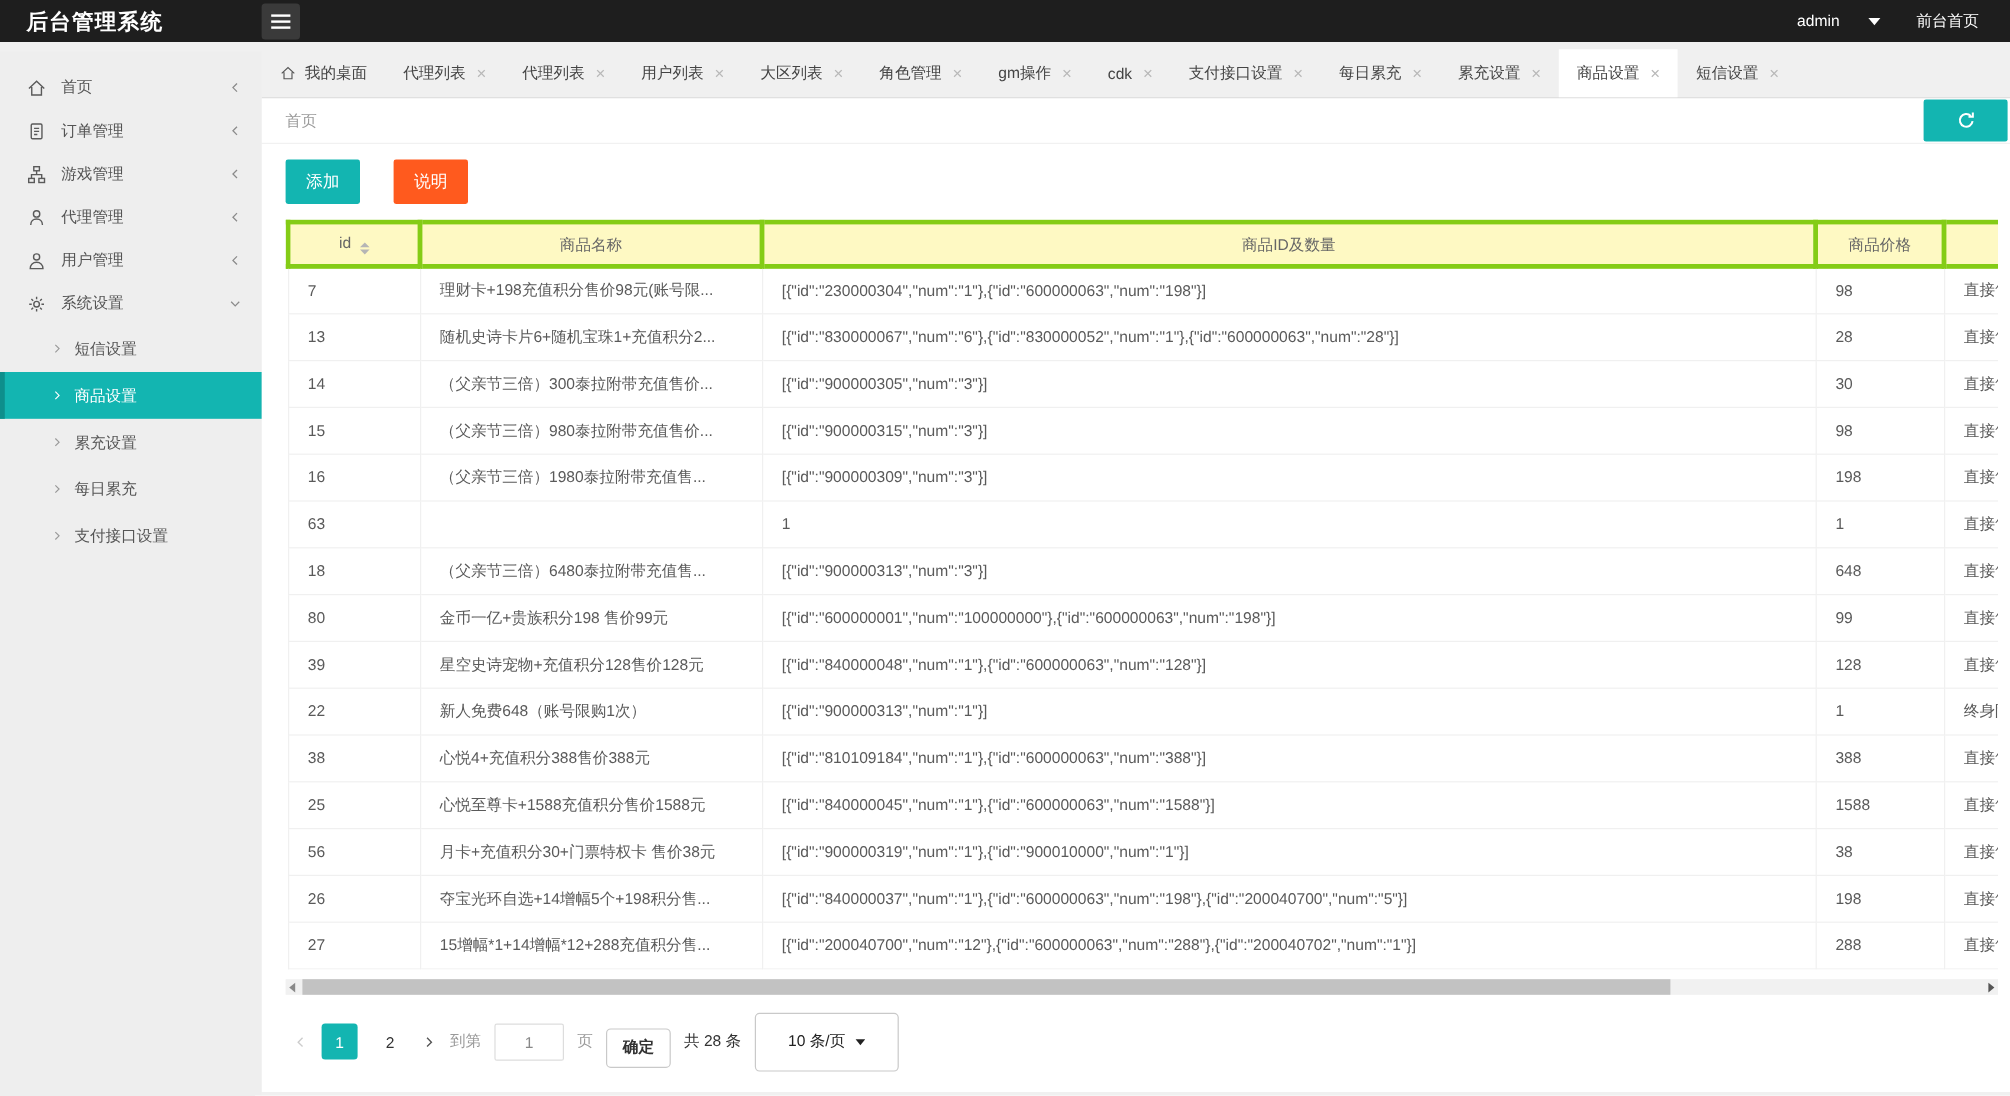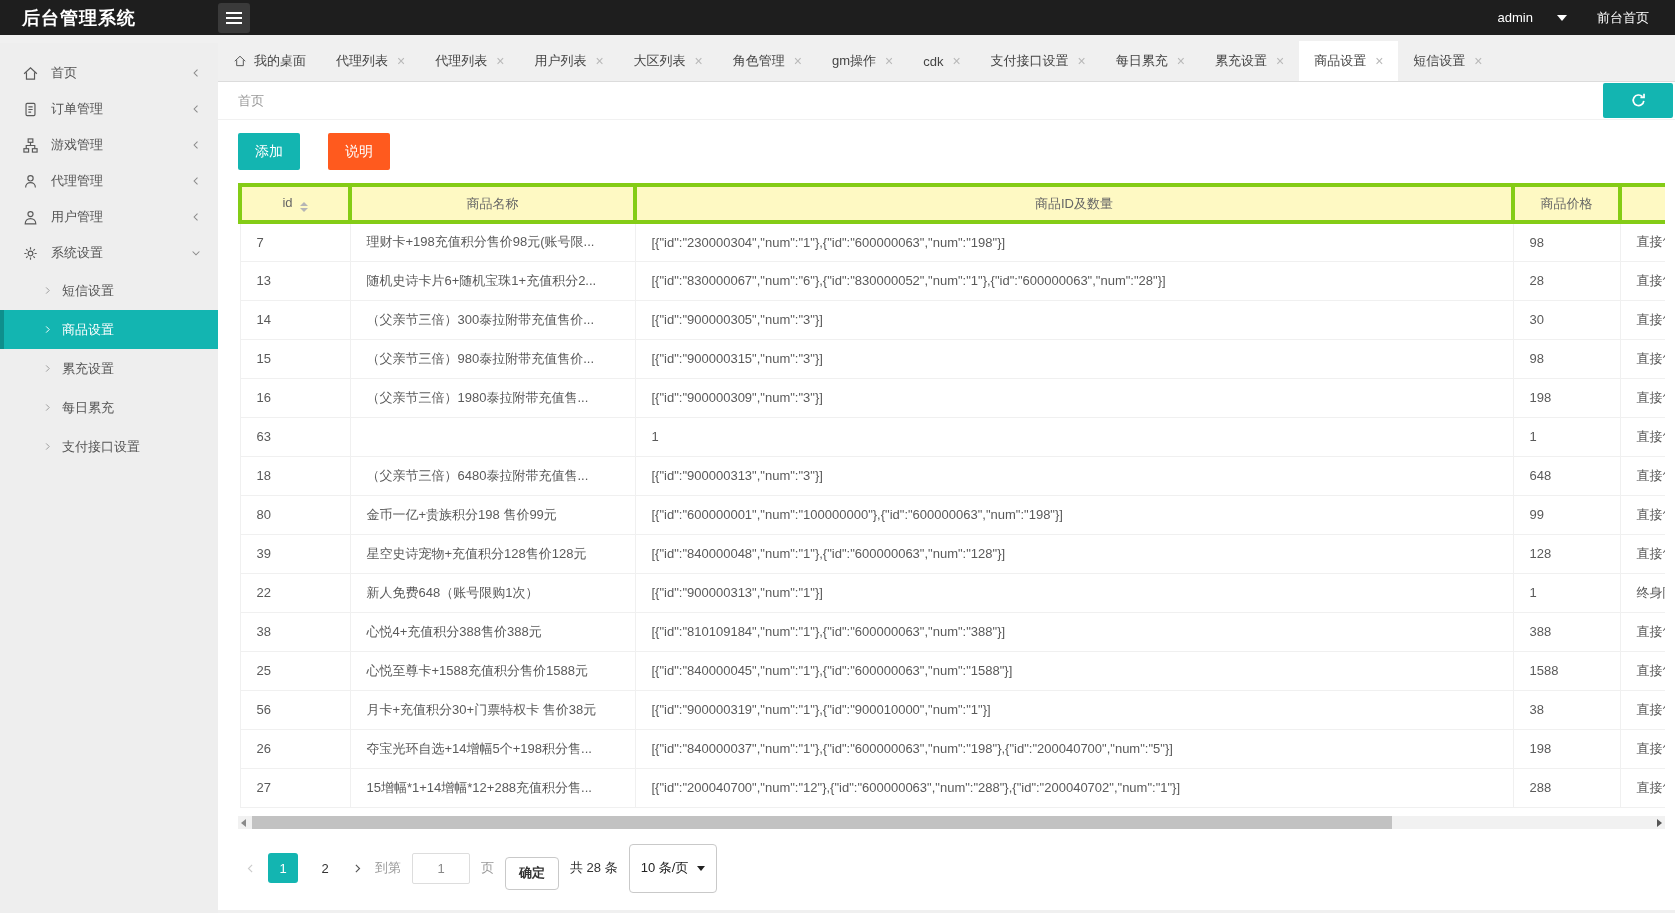--- a/index.html
+++ b/index.html
@@ -66,21 +66,21 @@
   .pg-chev svg { width:100%; height:100%; display:block; }
   .pg-chev.prev { color:#ccc; }
   .pg-chev.next { color:#555; }
   .page-nums { display:flex; align-items:center; gap:12px; }
   .pg-num { min-width:30px; height:30px; display:flex; align-items:center; justify-content:center; color:#333; cursor:pointer; border-radius:3px; }
   .pg-num.active { background:#13b5b1; color:#fff; }
   .goto-label, .goto-suffix { color:#9a9a9a; }
   .goto-input { width:58px; height:31px; border:1px solid #ddd; border-radius:2px; text-align:center; color:#888; font-size:13px; font-family:inherit; }
   .confirm-btn { height:33px; padding:0 13px; background:#fff; border:1px solid #c9c9c9; border-radius:4px; color:#333; font-weight:bold; font-size:13px; cursor:pointer; font-family:inherit;margin-top:10px; }
   .total { color:#333; }
-  .size-select { height:49px; border:1px solid #c9c9c9; border-radius:4px; padding:0 11px; display:flex; align-items:center; gap:9px; color:#222; cursor:pointer; background:#fff; }
+  .size-select { height:49px; border:1px solid #c9c9c9; border-radius:4px; padding:0 27px; display:flex; align-items:center; gap:9px; color:#222; cursor:pointer; background:#fff; }
   .size-select .caret { width:0; height:0; border-left:4px solid transparent; border-right:4px solid transparent; border-top:5px solid #222; }
 
   .svgdefs { position:absolute; width:0; height:0; overflow:hidden; }
 </style>
 </head>
 <body>
 
 <svg class="svgdefs" xmlns="http://www.w3.org/2000/svg">
   <defs>
     <symbol id="ic-home" viewBox="0 0 16 16">

